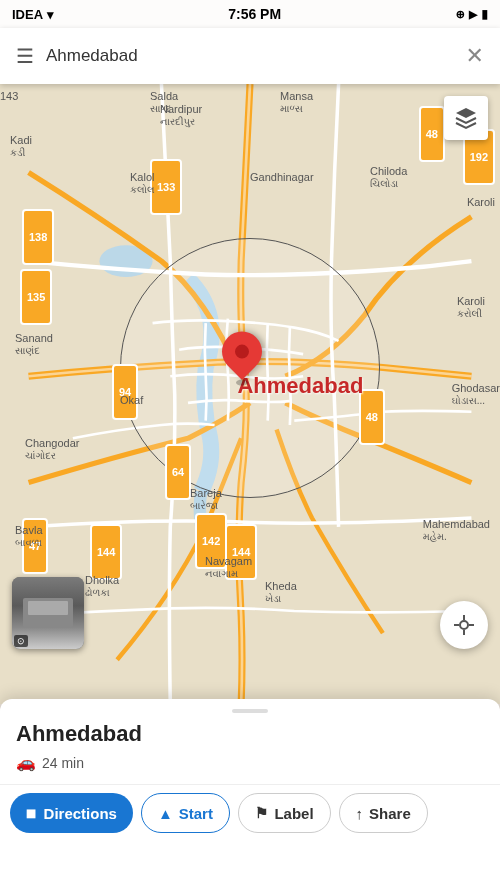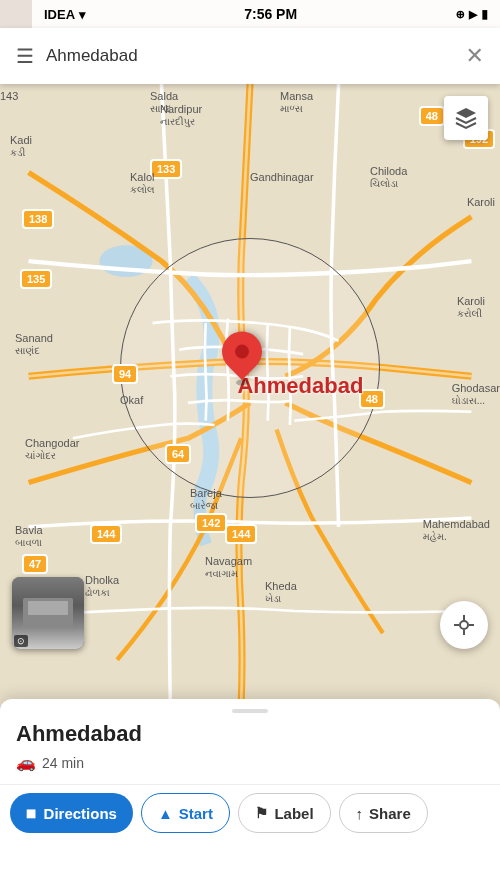--- a/index.html
+++ b/index.html
@@ -4,21 +4,21 @@
   <meta name="viewport" content="width=500px">
   <style>
     * { margin: 0; padding: 0; box-sizing: border-box; }
     body { width: 500px; height: 889px; overflow: hidden; font-family: -apple-system, 'Helvetica Neue', Arial, sans-serif; background: #e8e0d8; position: relative; }
 
     
     .status-bar {
       position: absolute; top: 0; left: 0; right: 0; height: 28px;
       background: rgba(255,255,255,0.9);
       display: flex; align-items: center; justify-content: space-between;
-      padding: 0 12px; z-index: 100; font-size: 13px; font-weight: 600; margin-left: 32px;
+      padding: 0 12px; z-index: 100; font-size: 13px; font-weight: 600;
     }
     .status-left { display: flex; align-items: center; gap: 4px; }
     .status-center { font-weight: 700; font-size: 14px; }
     .status-right { display: flex; align-items: center; gap: 4px; }
 
     
     .search-bar {
       position: absolute; top: 28px; left: 0; right: 0; height: 56px;
       background: white; display: flex; align-items: center;
       padding: 0 16px; gap: 12px; z-index: 100;
@@ -110,21 +110,21 @@
       white-space: nowrap;
     }
 
     
     .route-badge {
       position: absolute;
       background: #f9a825;
       color: white;
       font-size: 11px; font-weight: 700;
       border-radius: 4px;
-      padding: 2px 5px;
+      padding: 20px 5px;
       border: 2px solid white;
     }
 
     
     .layer-btn {
       position: absolute;
       top: 12px; right: 12px;
       width: 44px; height: 44px;
       background: white;
       border-radius: 4px;

